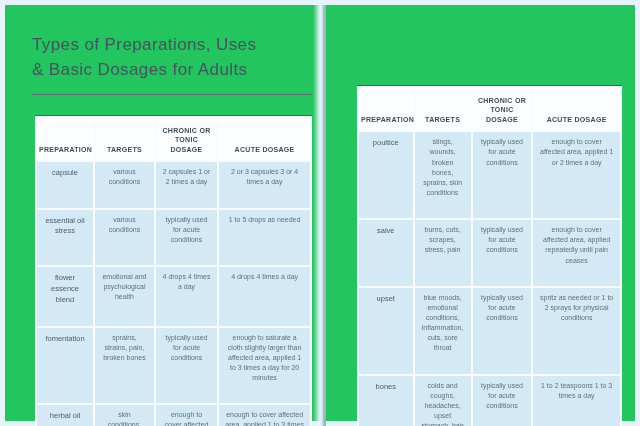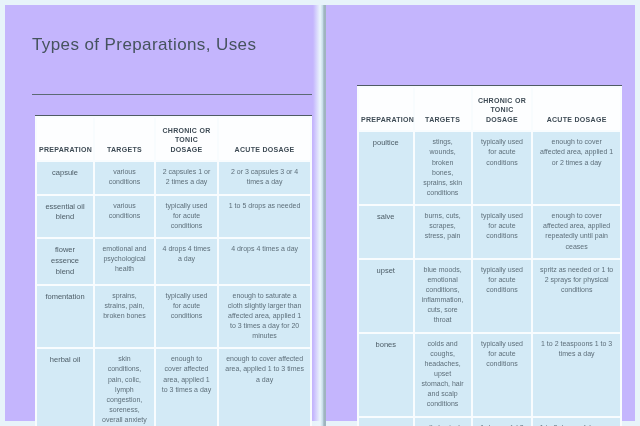--- a/index.html
+++ b/index.html
@@ -3,21 +3,21 @@
 <meta charset="utf-8">
 <style>
   html, body { margin: 0; padding: 0; }
   body {
     width: 640px; height: 426px; position: relative; overflow: hidden;
     background: #e7f3fa;
     font-family: "Liberation Sans", sans-serif;
   }
   .spread-inner {
     position: absolute; left: 5px; top: 5px; right: 5px; bottom: 5px;
-    background: #c4b5fd;
+    background: #22c55e;
   }
   .fold {
     position: absolute; left: 308px; top: 0; width: 13px; height: 426px;
     background: linear-gradient(90deg, rgba(233,245,251,0) 0%, #ebf6fc 55%, #c7dde9 74%, #9fb4bf 84%, #9fb4bf 100%);
   }
   .title {
     position: absolute; left: 27px; top: 27px; width: 290px;
     color: #46535e; font-size: 17px; line-height: 25px;
     letter-spacing: 0.4px; font-weight: 400;
   }
@@ -34,34 +34,35 @@
   }
   th {
     background: #fdfeff; color: #3e4b55;
     font-size: 7px; font-weight: 700; letter-spacing: 0.3px;
     vertical-align: bottom; text-align: center;
     padding: 8px 2px 6px; line-height: 1.35;
   }
   td {
     background: #d3eaf6; color: #5e6f7a;
     font-size: 7px; line-height: 1.45; text-align: center;
-    vertical-align: top; padding: 5px 6px 6px;
+    vertical-align: top; padding: 5px 6px 20px;
   }
   td.prep { font-size: 7.5px; color: #4c5c66; padding-top: 6px; }
   col.c1 { width: 21%; } col.c2 { width: 22%; }
   col.c3 { width: 23%; } col.c4 { width: 34%; }
 </style>
 </head>
 <body>
 
 <div class="spread-inner">
   <div class="fold"></div>
 
   <div class="title">
     <div>Types of Preparations, Uses</div>
+    <div>&amp; Basic Dosages for Adults</div>
   </div>
   <div class="title-rule"></div>
 
   <div class="table-wrap left">
     <table>
       <colgroup>
           <col class="c1">
           <col class="c2">
           <col class="c3">
           <col class="c4">
@@ -75,21 +76,21 @@
         </tr>
       </thead>
       <tbody>
         <tr>
           <td class="prep">capsule</td>
           <td>various conditions</td>
           <td>2 capsules 1 or 2 times a day</td>
           <td>2 or 3 capsules 3 or 4 times a day</td>
         </tr>
         <tr>
-          <td class="prep">essential oil blend</td>
+          <td class="prep">essential oil stress</td>
           <td>various conditions</td>
           <td>typically used for acute conditions</td>
           <td>1 to 5 drops as needed</td>
         </tr>
         <tr>
           <td class="prep">flower essence blend</td>
           <td>emotional and psychological health</td>
           <td>4 drops 4 times a day</td>
           <td>4 drops 4 times a day</td>
         </tr>

